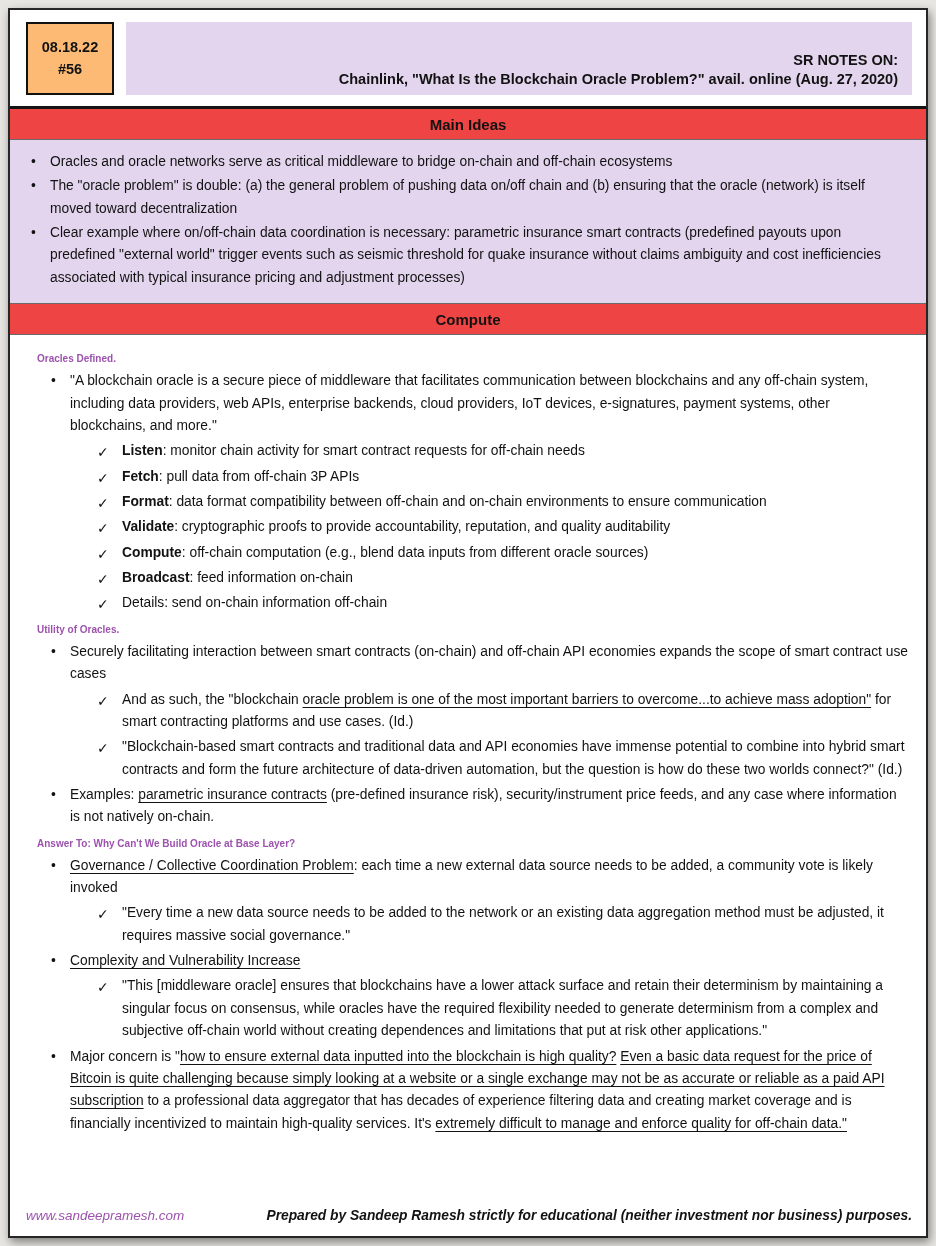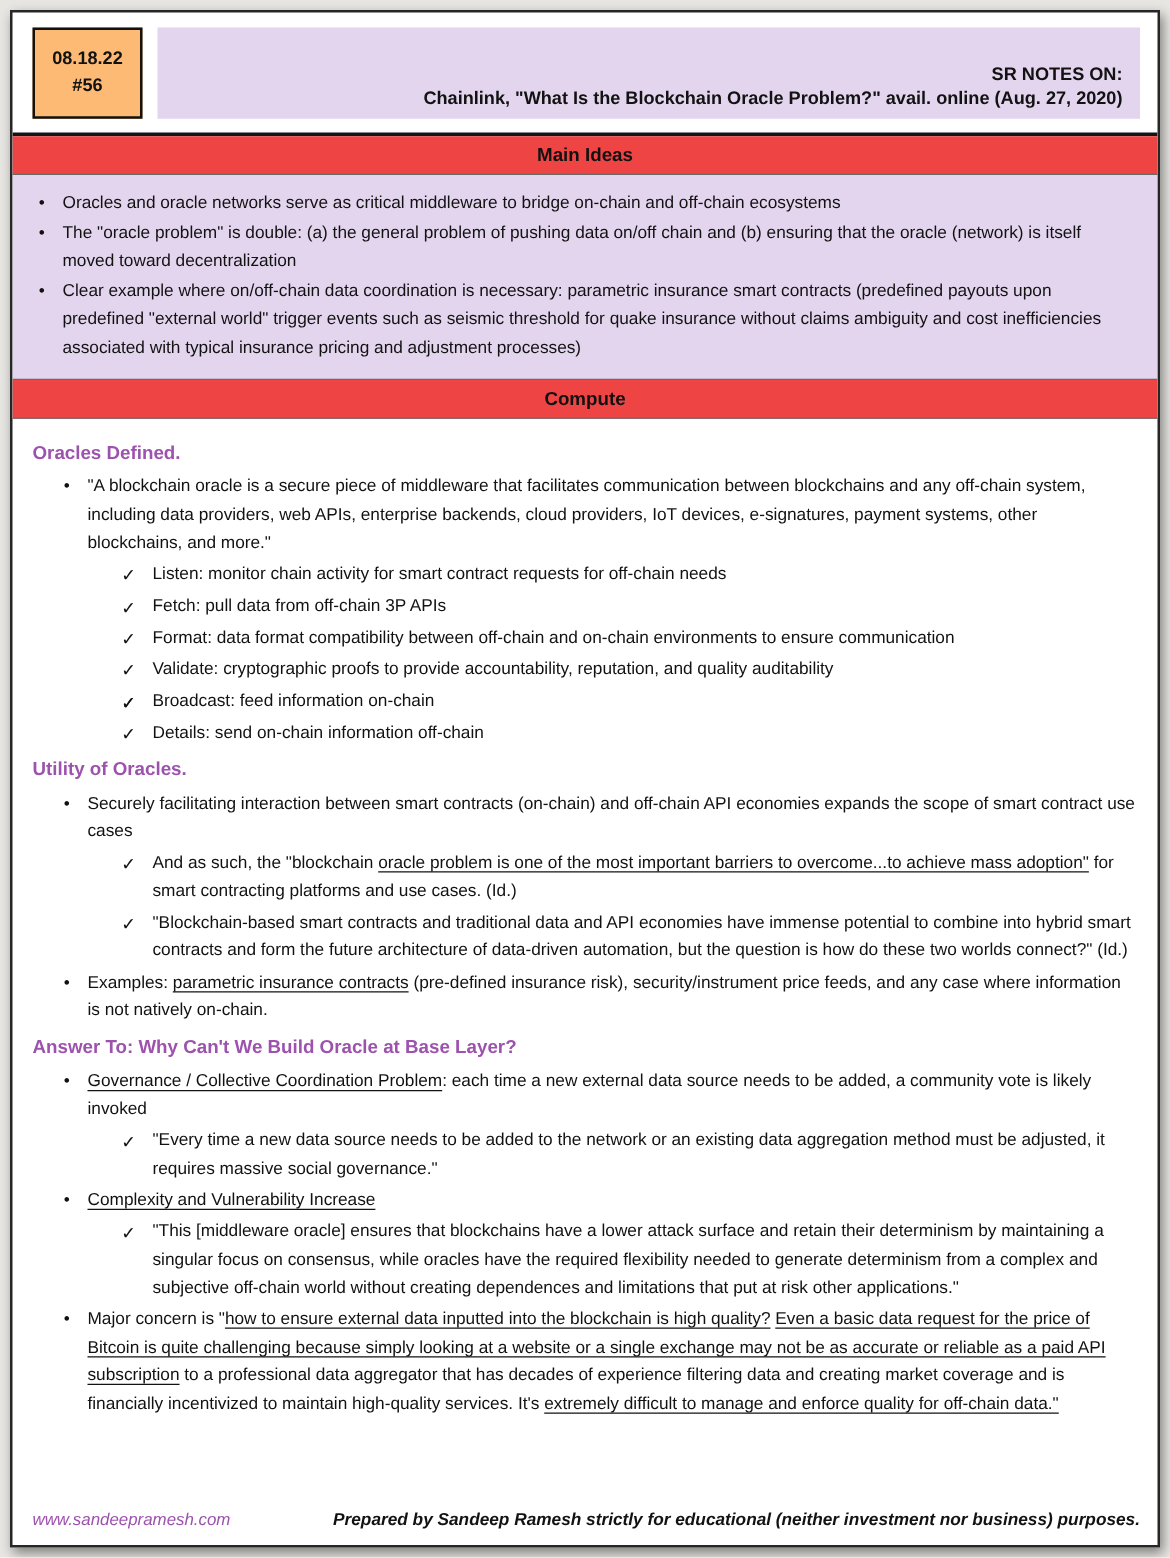--- a/index.html
+++ b/index.html
@@ -68,33 +68,33 @@
     line-height: 1.62;
   }
   
   .li { position: relative; }
   .mk { position: absolute; left: 0; }
   .l0 { padding-left: 28px; margin: 2px 0; }
   .l0 .mk { left: 9px; }
   .l1 { margin: 3px 0 3px 26px; padding-left: 19px; }
   .l2 { margin: 3px 0 3px 72px; padding-left: 25px; }
   .l2 .mk { font-size: 14px; top: 1px; }
-  .b { font-weight: normal; }
+  .b { font-weight: bold; }
   .u { text-decoration: underline; text-underline-offset: 2.5px; text-decoration-thickness: 1.2px; }
   
   .details {
     padding: 9px 18px 0 15px;
     font-size: 13.8px;
     line-height: 1.62;
   }
   .h {
     color: #9d52ae;
     font-weight: bold;
-    font-size: 15px;
-    margin: 7px 1px 2px;
+    font-size: 10px;
+    margin: 7px 12px 2px;
   }
   
   .ftr {
     position: absolute;
     left: 16px;
     right: 14px;
     bottom: 13px;
     display: flex;
     justify-content: space-between;
     align-items: flex-end;
@@ -155,20 +155,21 @@
     <div class="li l2">
       <span class="mk">✓</span>
       <span class="txt"><span class="b">Format</span><span>: data format compatibility between off-chain and on-chain environments to ensure communication</span></span>
     </div>
     <div class="li l2">
       <span class="mk">✓</span>
       <span class="txt"><span class="b">Validate</span><span>: cryptographic proofs to provide accountability, reputation, and quality auditability</span></span>
     </div>
     <div class="li l2">
       <span class="mk">✓</span>
+      <span class="txt"><span class="b">Compute</span><span>: off-chain computation (e.g., blend data inputs from different oracle sources)</span></span>
     </div>
     <div class="li l2">
       <span class="mk">✓</span>
       <span class="txt"><span class="b">Broadcast</span><span>: feed information on-chain</span></span>
     </div>
     <div class="li l2">
       <span class="mk">✓</span>
       <span class="txt"><span>Details: send on-chain information off-chain</span></span>
     </div>
 

